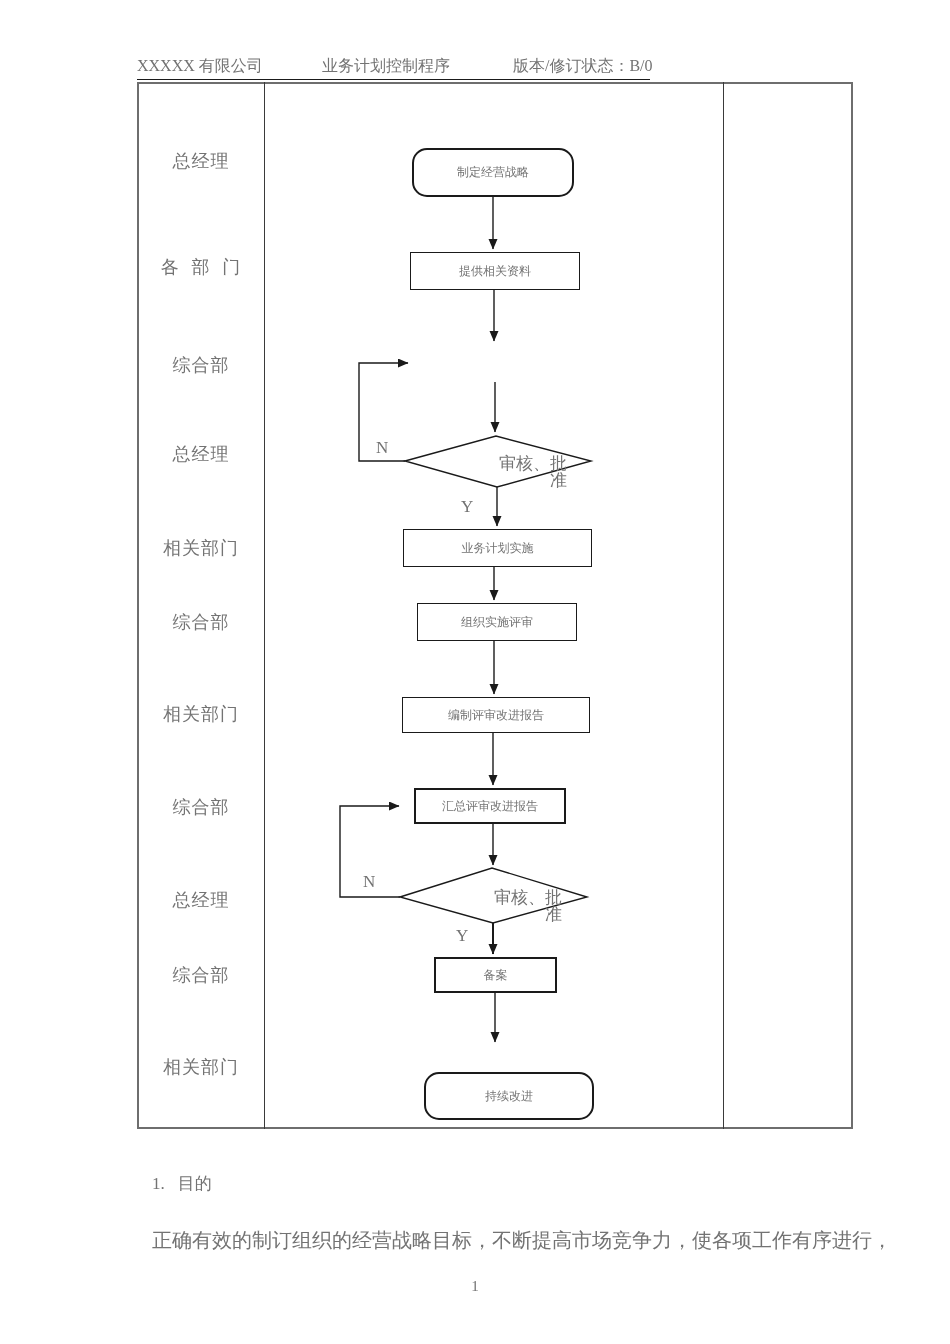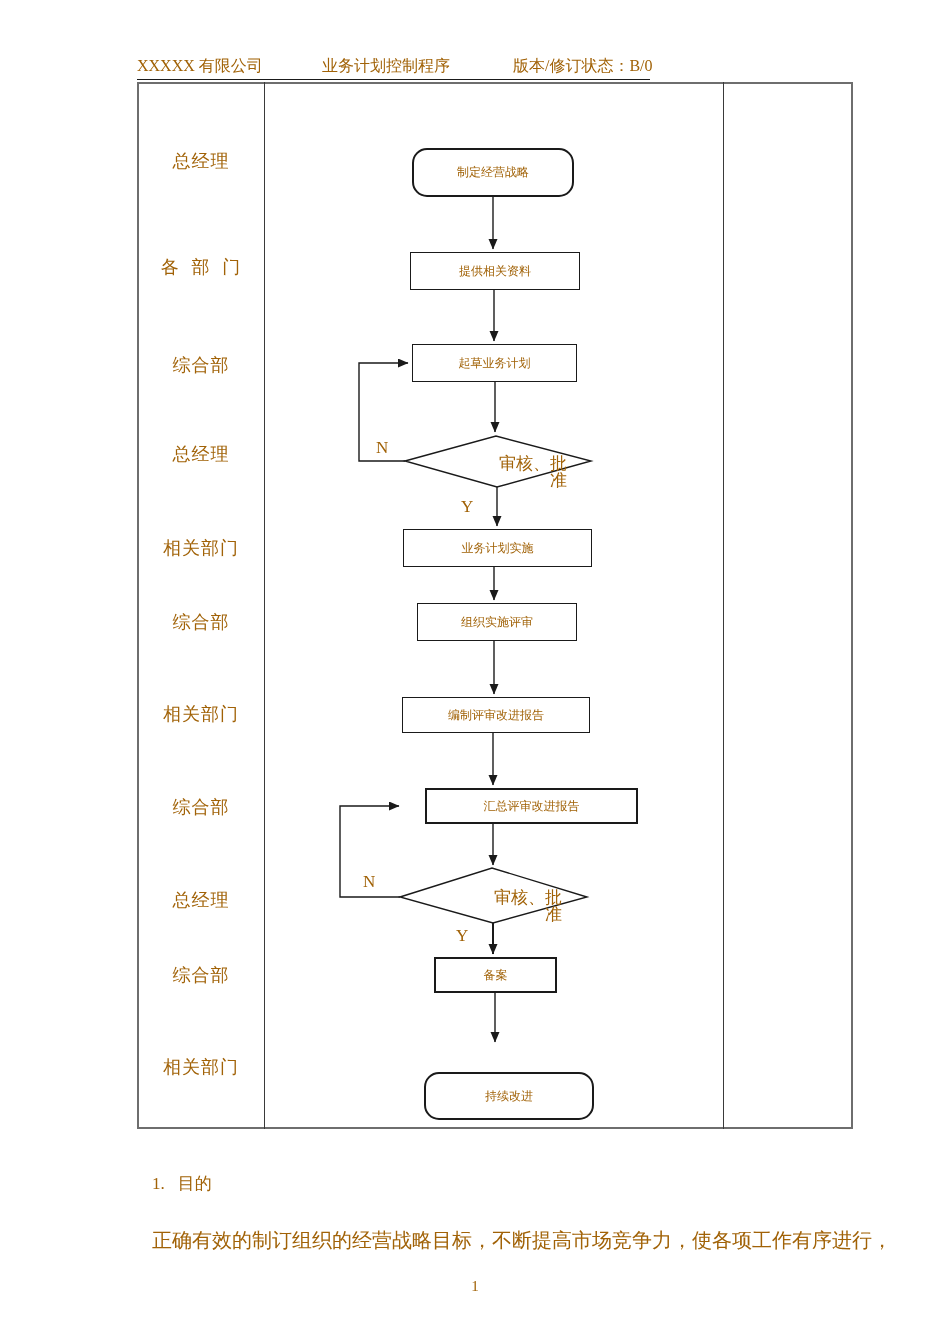--- a/index.html
+++ b/index.html
@@ -1,18 +1,18 @@
 <!DOCTYPE html>
 <html><head>
 <meta charset="utf-8">
 <style>
   html,body{margin:0;padding:0;background:#fff;}
   .page{
     position:relative;width:950px;height:1344px;background:#fff;overflow:hidden;
-    font-family:"Liberation Serif","DejaVu Serif",serif;color:#a16207;
+    font-family:"Liberation Serif","DejaVu Serif",serif;color:#737373;
   }
   
   .hdr{
     position:absolute;left:137px;top:54px;width:513px;height:25px;
     border-bottom:1px solid #1a1a1a;font-size:16px;white-space:nowrap;
   }
   .hdr span{position:absolute;bottom:2px;}
   .hdr .h-company{left:0;}
   .hdr .h-title{left:185px;}
   .hdr .h-version{left:376px;}
@@ -95,25 +95,24 @@
       <path d="M400,897 L340,897 L340,806 L399,806" marker-end="url(#arw)"></path>
       <path d="M493,923 L493,954" stroke-width="2" marker-end="url(#arw)"></path>
       <path d="M495,993 L495,1042" marker-end="url(#arw)"></path>
       <polygon points="405,461 496,436 591,461 497,487" fill="#ffffff"></polygon>
       <polygon points="400,897 492,868 587,897 493,923" fill="#ffffff"></polygon>
     </g>
   </svg>
 
   <div class="node rounded" style="left:412px;top:148px;width:162px;height:49px">制定经营战略</div>
   <div class="node" style="left:410px;top:252px;width:170px;height:38px">提供相关资料</div>
-  <div class="node" style="left:412px;top:344px;width:165px;height:38px">起草业务计划</div>
   <div class="node" style="left:403px;top:529px;width:189px;height:38px">业务计划实施</div>
   <div class="node" style="left:417px;top:603px;width:160px;height:38px">组织实施评审</div>
   <div class="node" style="left:402px;top:697px;width:188px;height:36px">编制评审改进报告</div>
-  <div class="node thick" style="left:425px;top:788px;width:213px;height:36px">汇总评审改进报告</div>
+  <div class="node thick" style="left:414px;top:788px;width:152px;height:36px">汇总评审改进报告</div>
   <div class="node thick" style="left:434px;top:957px;width:123px;height:36px">备案</div>
   <div class="node rounded" style="left:424px;top:1072px;width:170px;height:48px">持续改进</div>
 
   <div class="dlabel" style="left:427px;top:455px">
     <div>审核、批</div>
     <div>准</div>
   </div>
   <div class="dlabel" style="left:422px;top:889px">
     <div>审核、批</div>
     <div>准</div>

